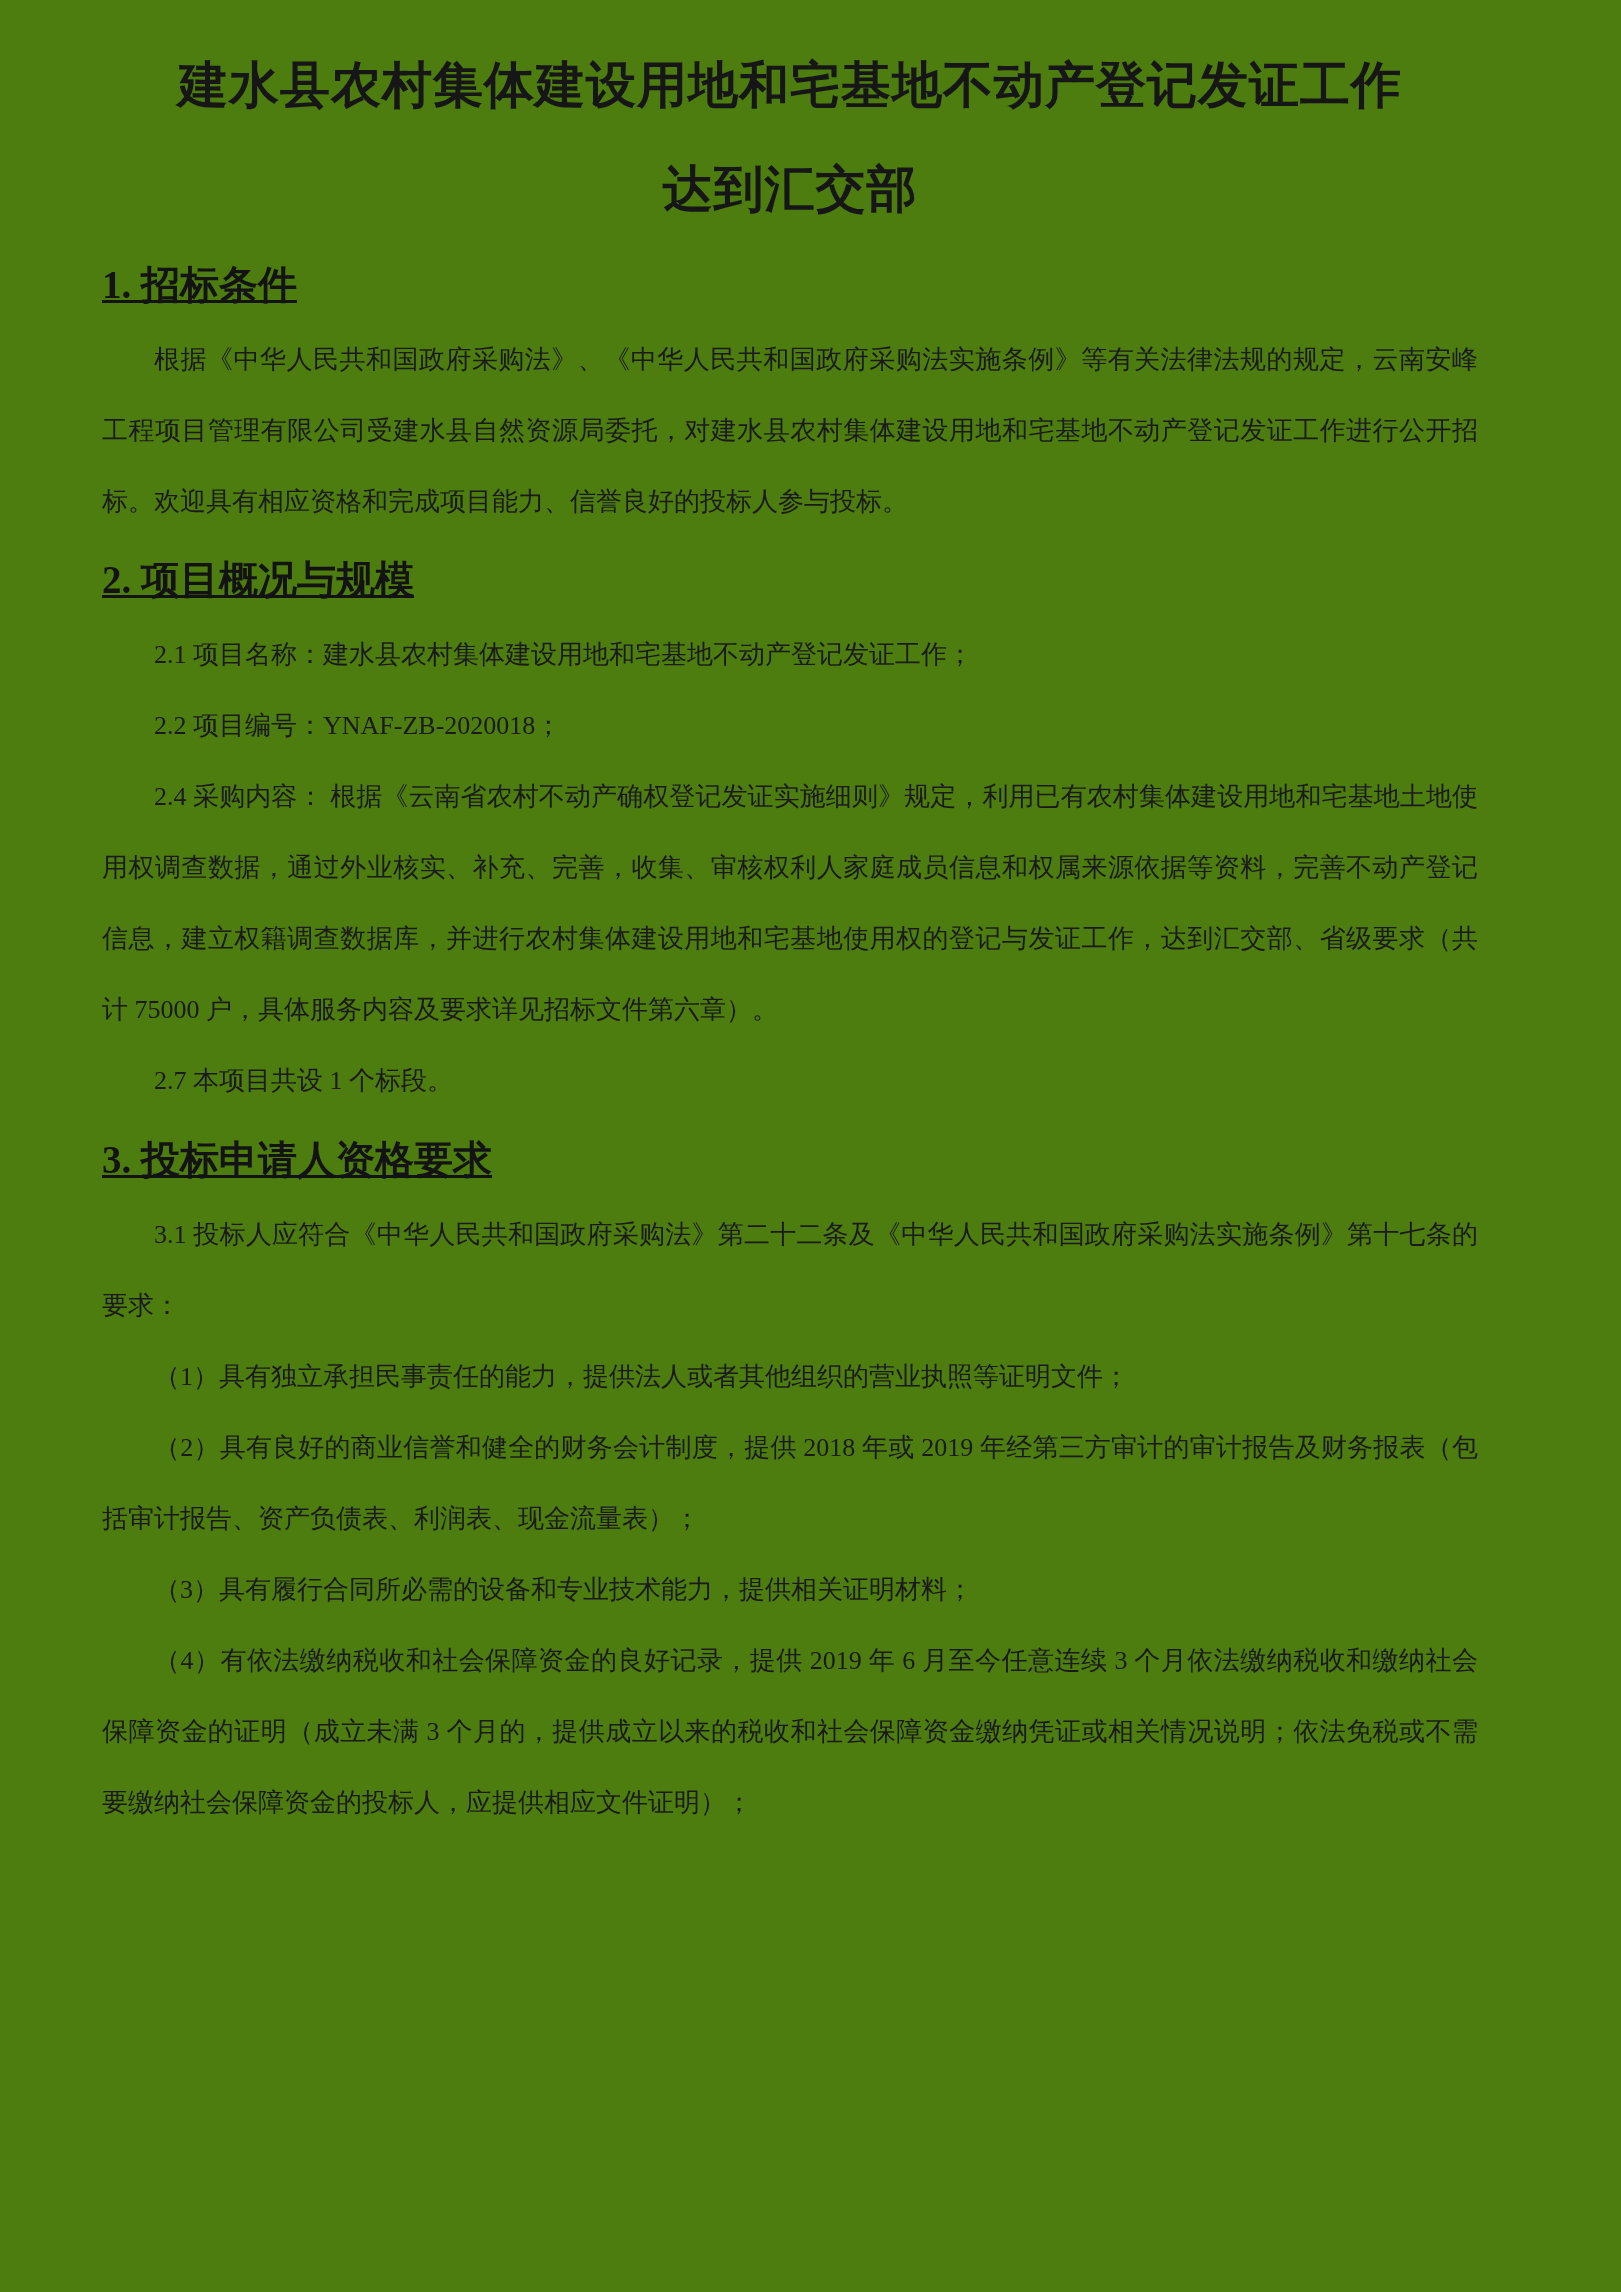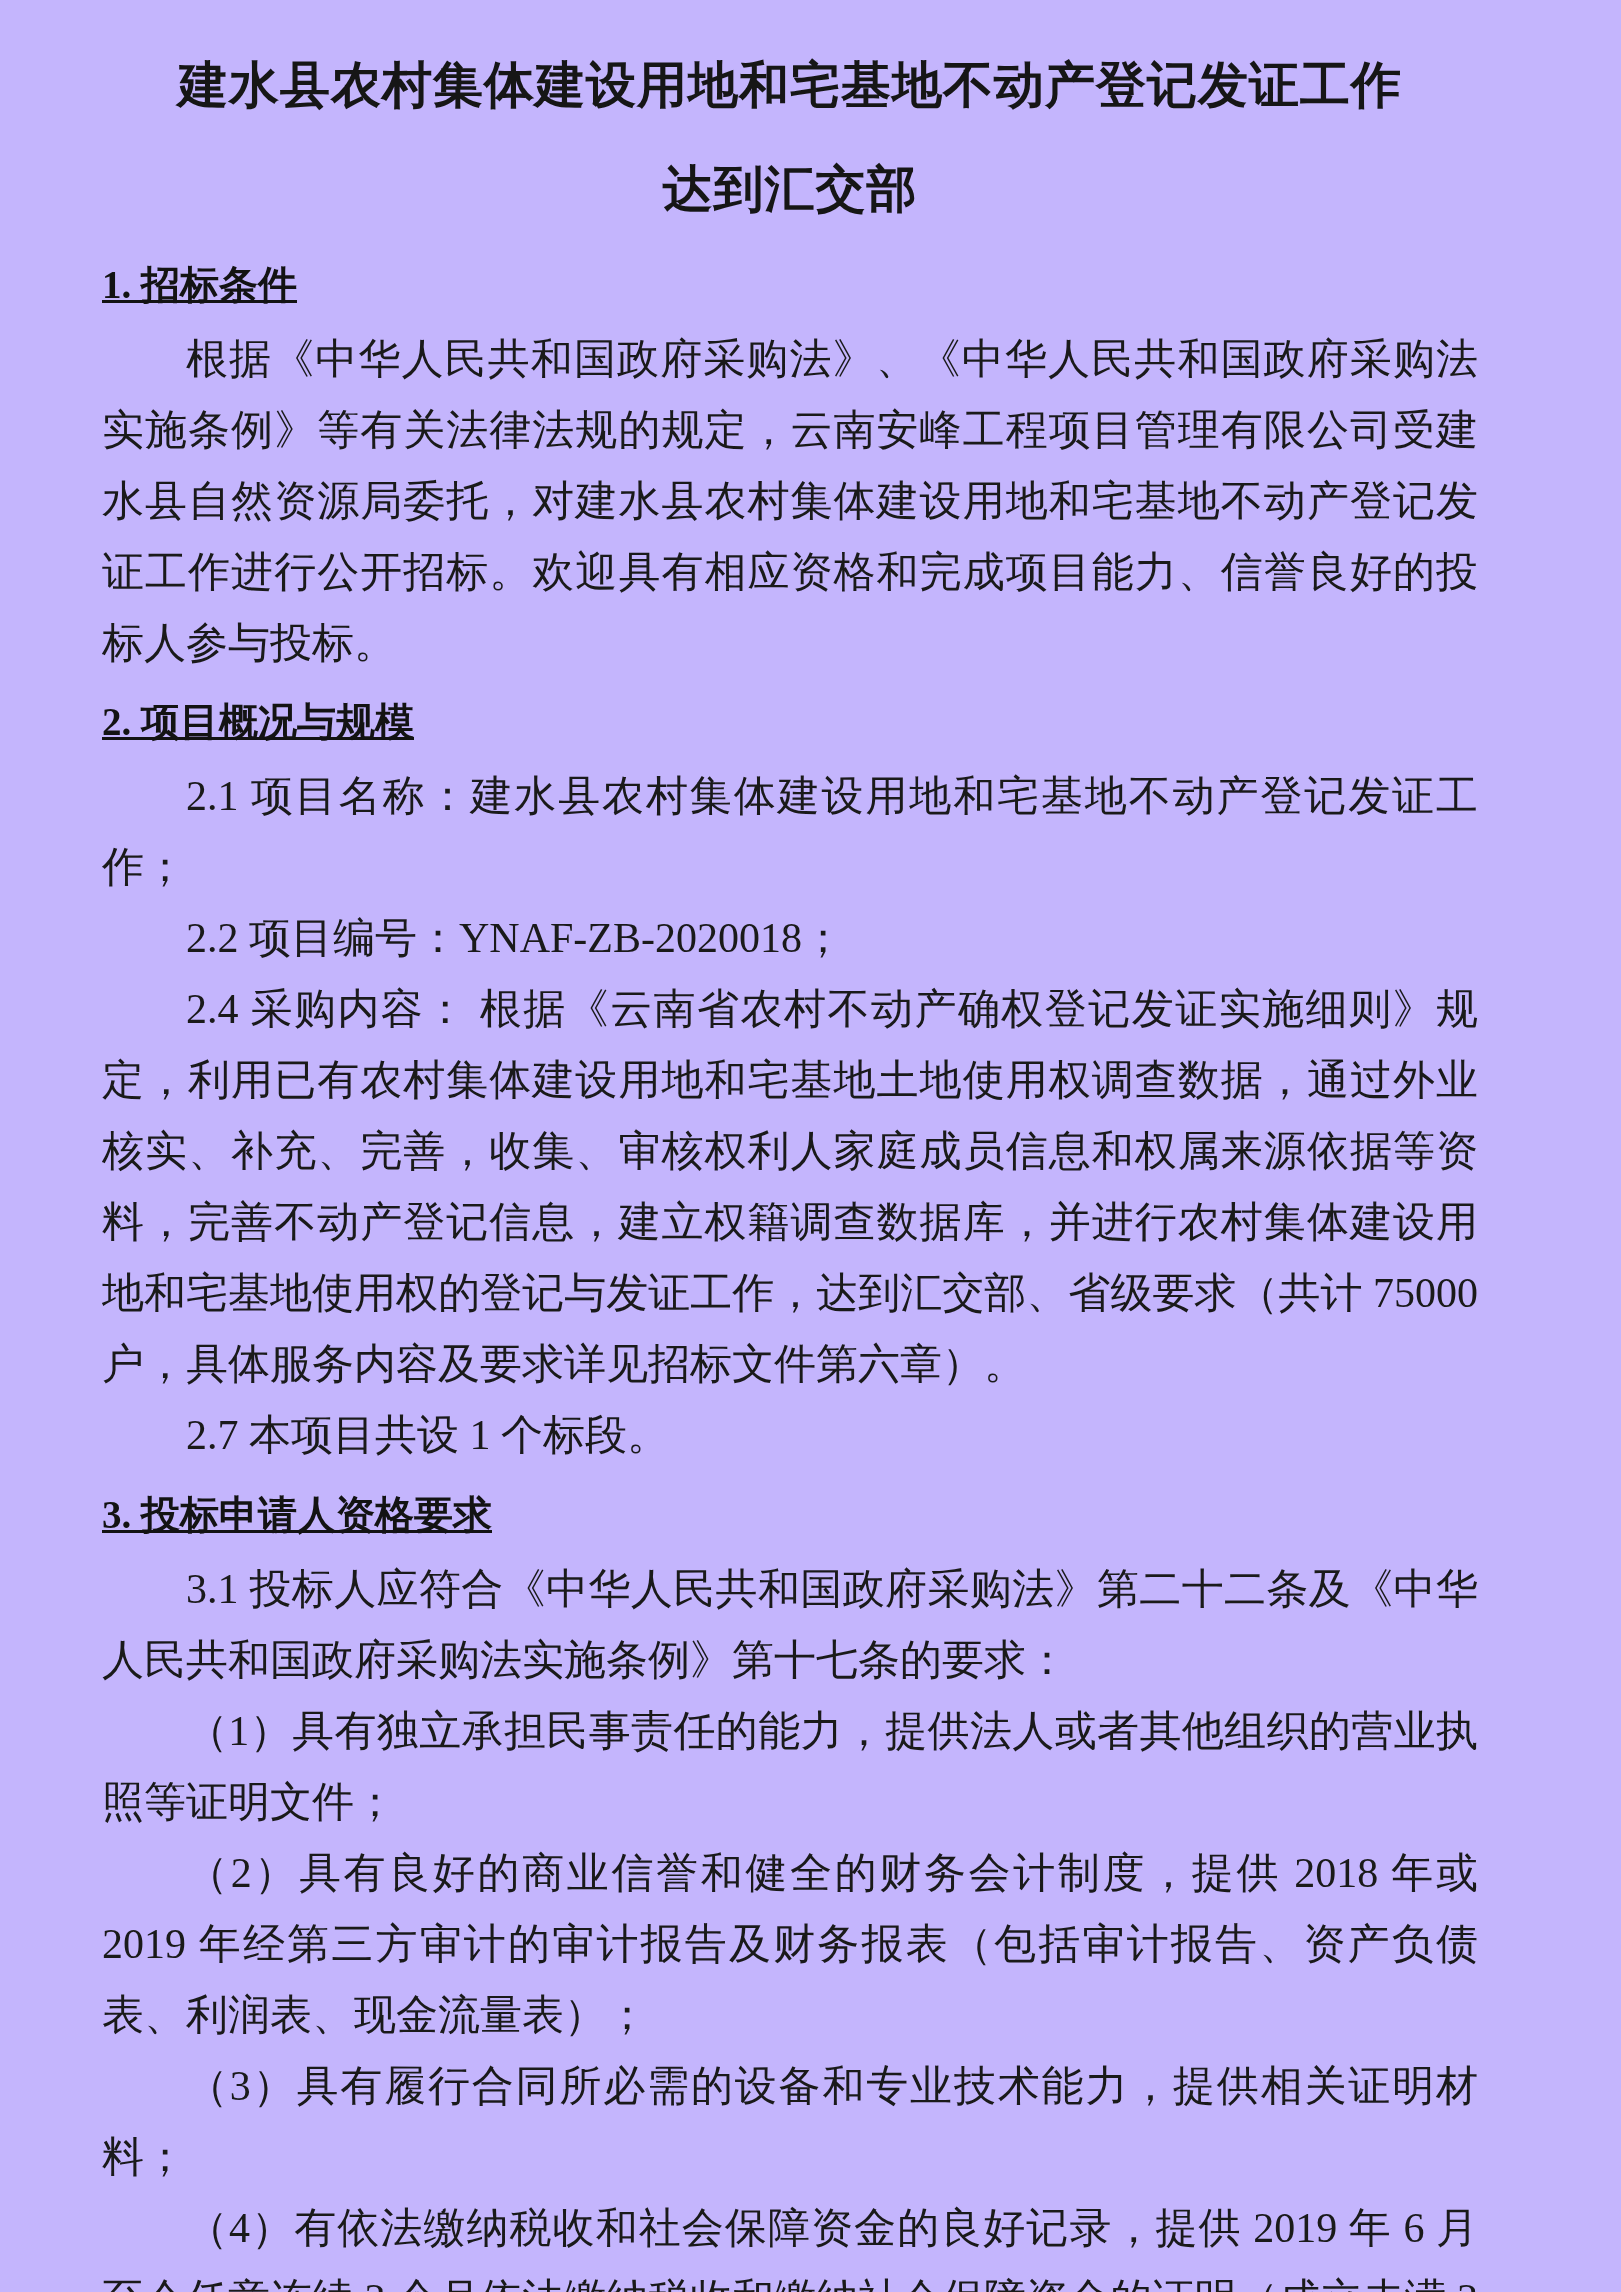--- a/index.html
+++ b/index.html
@@ -4,21 +4,21 @@
 <style>
   html, body {
     margin: 0;
     padding: 0;
     background: #ffffff;
   }
   .page {
     position: relative;
     width: 1621px;
     height: 2293px;
-    background: #c4b5fd;
+    background: #4d7c0f;
     box-sizing: border-box;
     padding: 33px 143px 16px 102px;
     overflow: hidden;
     color: #111111;
     font-family: "Liberation Serif", "DejaVu Serif", serif;
   }
   .title-block {
     text-align: center;
     font-weight: bold;
     color: #161616;
@@ -31,21 +31,21 @@
   }
   .section-heading {
     font-size: 39px;
     font-weight: bold;
     line-height: 71px;
     margin: 7.8px 0 3.9px 0;
     color: #131313;
     text-decoration: underline;
   }
   .par {
-    font-size: 42px;
+    font-size: 26px;
     line-height: 71px;
     margin: 0;
     text-align: justify;
     text-indent: 2em;
     color: #1a1a1a;
     word-break: break-word;
   }
 </style>
 </head>
 <body>

